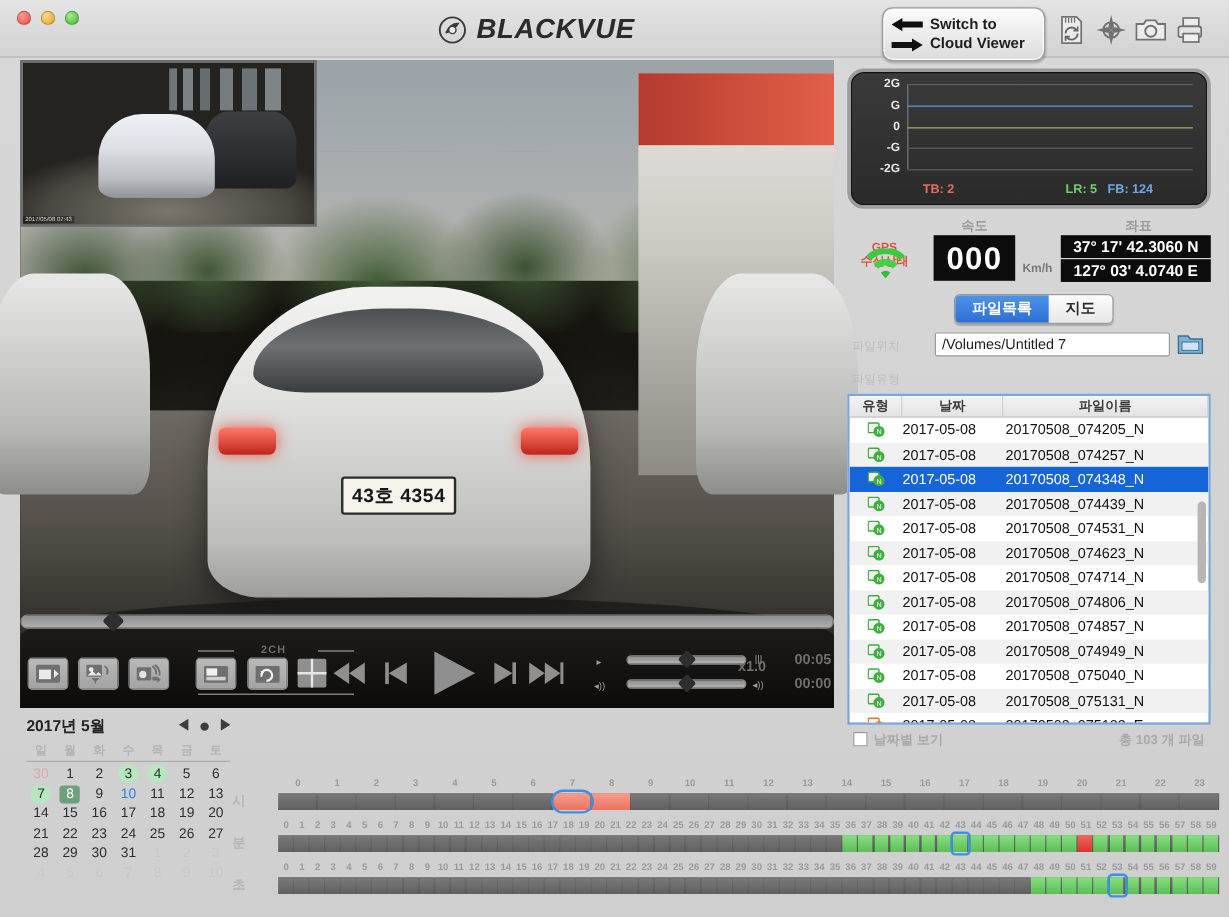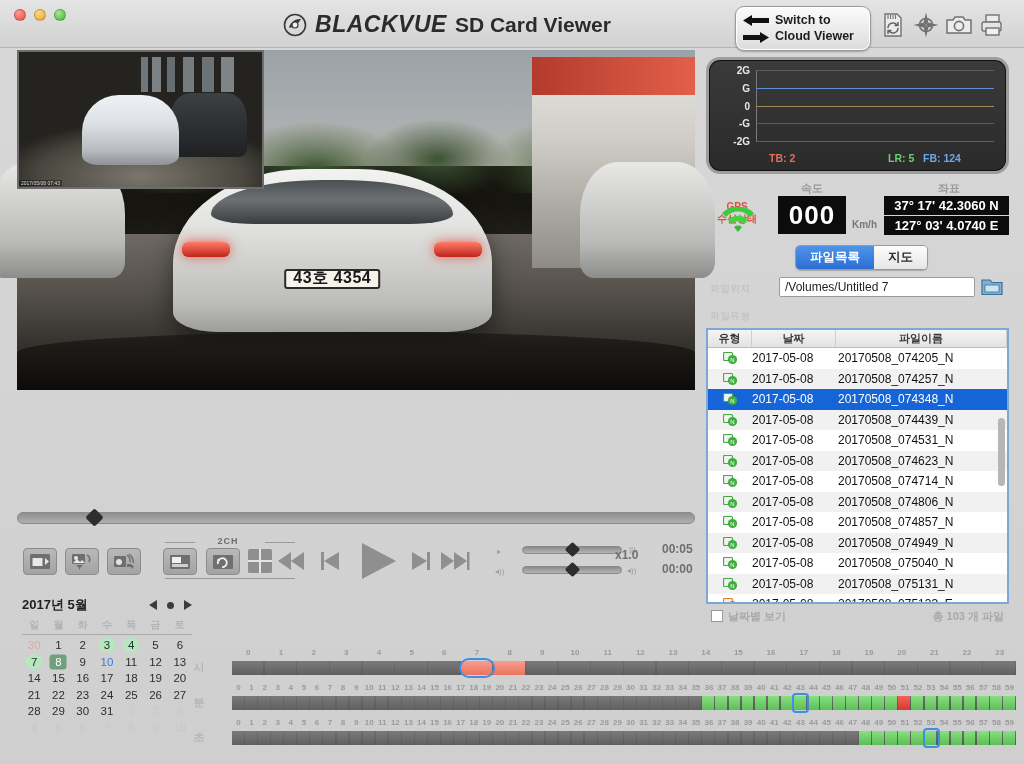--- a/index.html
+++ b/index.html
@@ -57,21 +57,21 @@
   #switch-btn .labels span { font-size: 12.5px; font-weight: bold; color: #1d1d1d; }
 
   .tb-icon {
     position: absolute; top: 12px; width: 26px; height: 26px;
     display: flex; align-items: center; justify-content: center;
   }
   .tb-icon svg { opacity: .72; }
 
   
   #video-wrap {
-    position: absolute; left: 17px; top: 50px; width: 678px; height: 340px;
+    position: absolute; left: 17px; top: 50px; width: 678px; height: 540px;
     background: #000;
   }
   #video-front {
     position: absolute; inset: 0;
     background:
       radial-gradient(ellipse 70% 45% at 50% 88%, #4c4844 0%, #2a2825 60%, #16150f 100%),
       linear-gradient(180deg, #8d9398 0%, #9ba1a4 22%, #b7b5ab 40%, #7e7a70 62%, #3a3733 100%);
   }
   
   .road {
@@ -346,21 +346,20 @@
 
     <div id="brand">
       <span class="bvlogo">
         <svg width="24" height="24" viewBox="0 0 24 24">
           <circle cx="12" cy="12" r="10.5" fill="none" stroke="#3a3a3a" stroke-width="1.6"></circle>
           <path d="M6 14 Q10 5 18 6 Q15 12 7 15 Z" fill="#3a3a3a"></path>
           <circle cx="12" cy="12" r="3" fill="#f0f0f0" stroke="#3a3a3a" stroke-width="1.2"></circle>
         </svg>
       </span>
       <span class="bvname">BLACKVUE</span>
-      <span class="bvsub">SD Card Viewer</span>
     </div>
 
     <div id="switch-btn">
       <span class="arrows">
         <svg width="28" height="13" viewBox="0 0 28 13">
             <path d="M10 1 L1 6.5 L10 12 L10 9 L27 9 L27 4 L10 4 Z" fill="#111"></path>
           </svg>
         <svg width="28" height="13" viewBox="0 0 28 13">
             <path d="M18 1 L27 6.5 L18 12 L18 9 L1 9 L1 4 L18 4 Z" fill="#111"></path>
           </svg>

